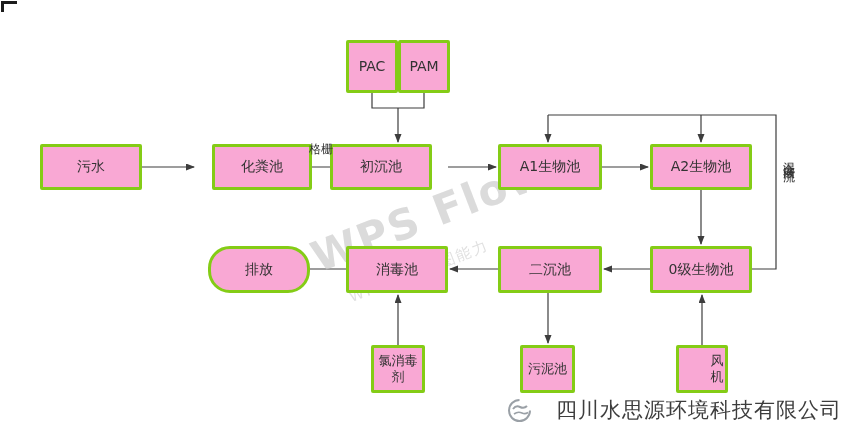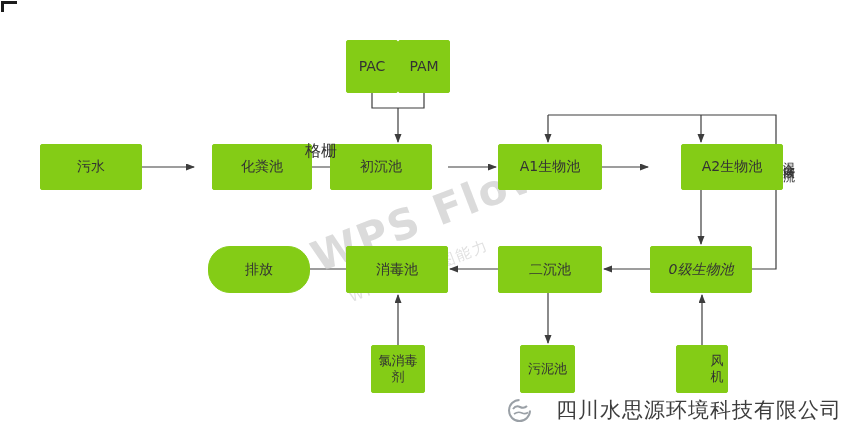--- a/index.html
+++ b/index.html
@@ -18,31 +18,31 @@
   }
   svg.connectors {
     position:absolute; left:0; top:0; width:850px; height:448px;
   }
   svg.connectors line, svg.connectors polyline {
     stroke:#3d3d3d; stroke-width:1.2; fill:none;
   }
   .node {
     position:absolute;
     box-sizing:border-box;
-    border:1px solid #84cc16;
+    border:3px solid #84cc16;
     border-radius:2px;
-    background:#84cc16;
+    background:#f9a8d4;
     display:flex; align-items:center; justify-content:center;
     font-size:14px; color:#333333;
     text-align:center; line-height:1.25;
   }
   .node.small { font-size:13px; padding:2px; }
   .flow-label {
     position:absolute;
-    font-size:16px; color:#333333;
+    font-size:12px; color:#333333;
     text-align:center;
   }
   .reflux-label {
     position:absolute;
     writing-mode:vertical-rl;
     font-size:12px; color:#333333;
     letter-spacing:2px;
   }
   .wm-line1 {
     position:absolute; left:305px; top:190px;
@@ -117,26 +117,26 @@
 
   <div class="wm-line1">WPS Flow</div>
   <div class="wm-line2">WPS 提供作图能力</div>
 
   <div class="node" style="left:40px; top:144px; width:102px; height:46px;">污水</div>
   <div class="node" style="left:212px; top:144px; width:100px; height:46px;">化粪池</div>
   <div class="node" style="left:346px; top:40px; width:52px; height:53px;">PAC</div>
   <div class="node" style="left:398px; top:40px; width:52px; height:53px;">PAM</div>
   <div class="node" style="left:330px; top:144px; width:102px; height:46px;">初沉池</div>
   <div class="node" style="left:498px; top:144px; width:104px; height:46px;">A1生物池</div>
-  <div class="node" style="left:650px; top:144px; width:102px; height:46px;margin-left:31px;">A2生物池</div>
+  <div class="node" style="left:650px; top:144px; width:102px; height:46px;">A2生物池</div>
 
   <div class="node" style="left:208px; top:246px; width:102px; height:47px;border-radius:22px;">排放</div>
   <div class="node" style="left:346px; top:246px; width:102px; height:47px;">消毒池</div>
   <div class="node" style="left:498px; top:246px; width:104px; height:47px;">二沉池</div>
-  <div class="node" style="left:650px; top:246px; width:102px; height:47px;font-style:italic;">0级生物池</div>
+  <div class="node" style="left:650px; top:246px; width:102px; height:47px;">0级生物池</div>
 
   <div class="node small" style="left:371px; top:345px; width:54px; height:48px;">氯消毒剂</div>
   <div class="node small" style="left:520px; top:345px; width:55px; height:48px;text-align:center;">污泥池</div>
   <div class="node small" style="left:676px; top:345px; width:52px; height:48px;padding-left:32px;">风机</div>
 
   <div class="flow-label" style="left:296px; top:141px; width:50px;">格栅</div>
   <div class="reflux-label" style="left:780px; top:152px;">混合液回流</div>
 
   <div class="footer">
     <svg width="27" height="27" viewBox="0 0 27 27">

